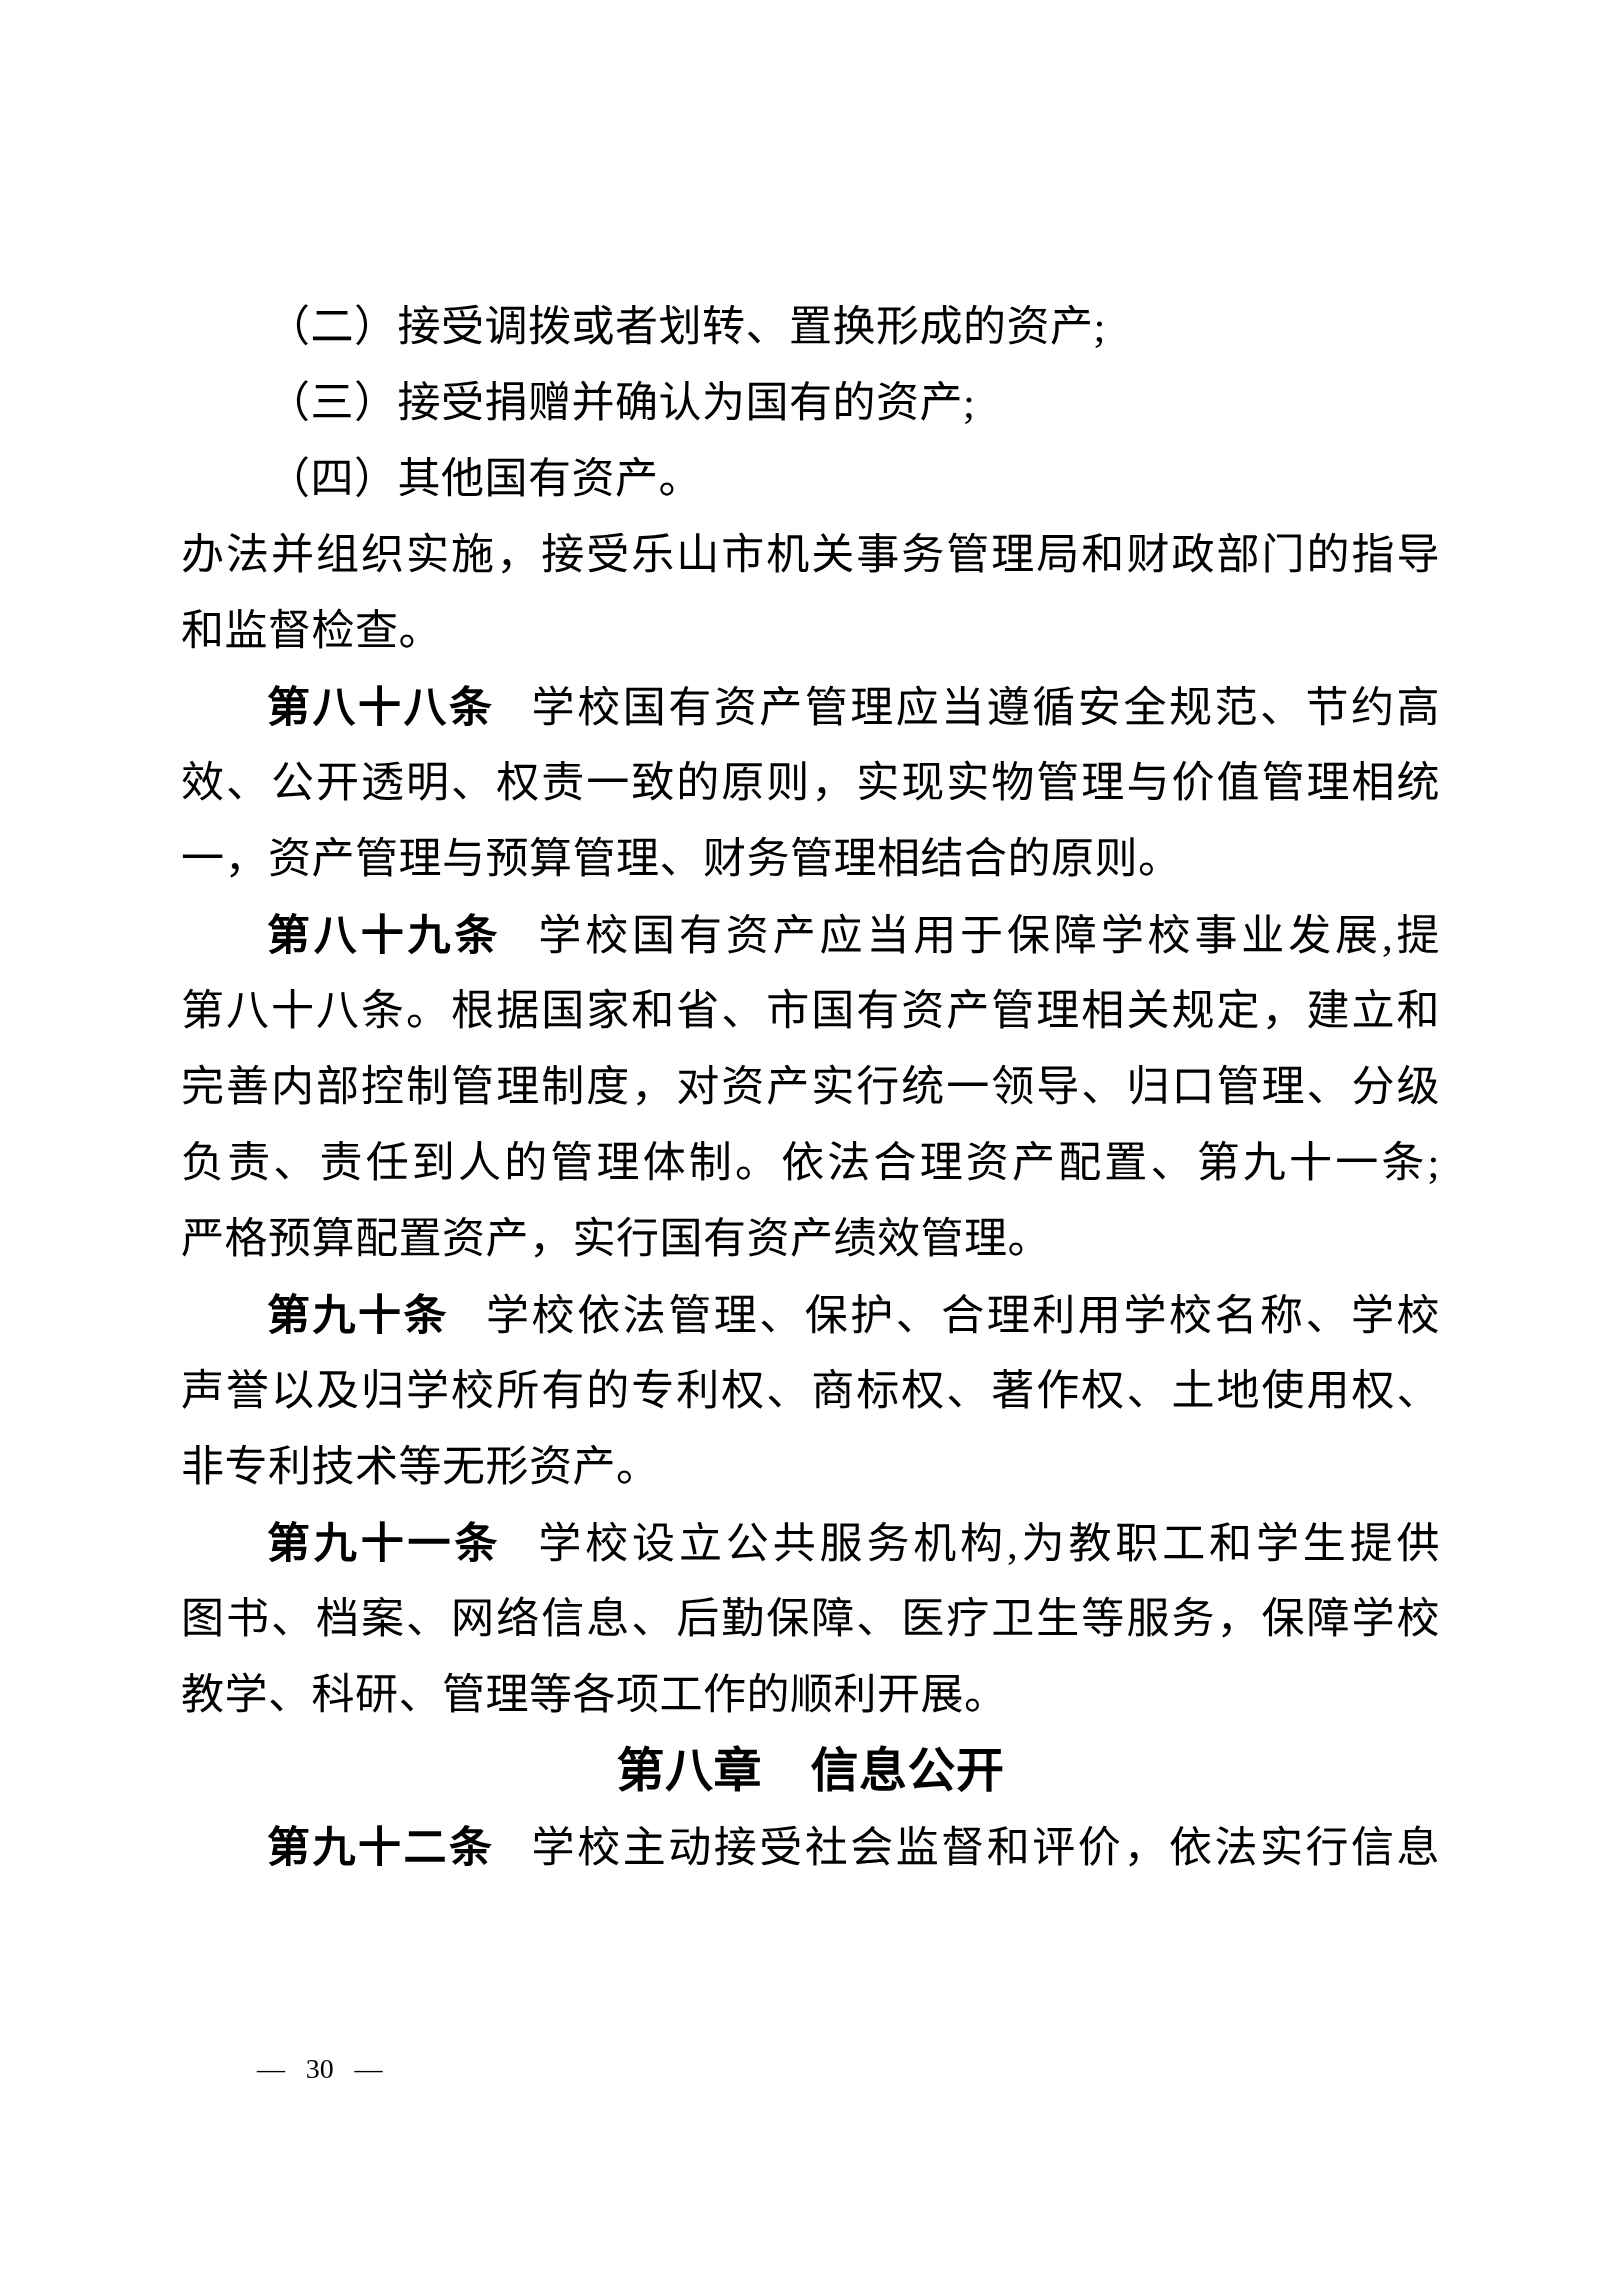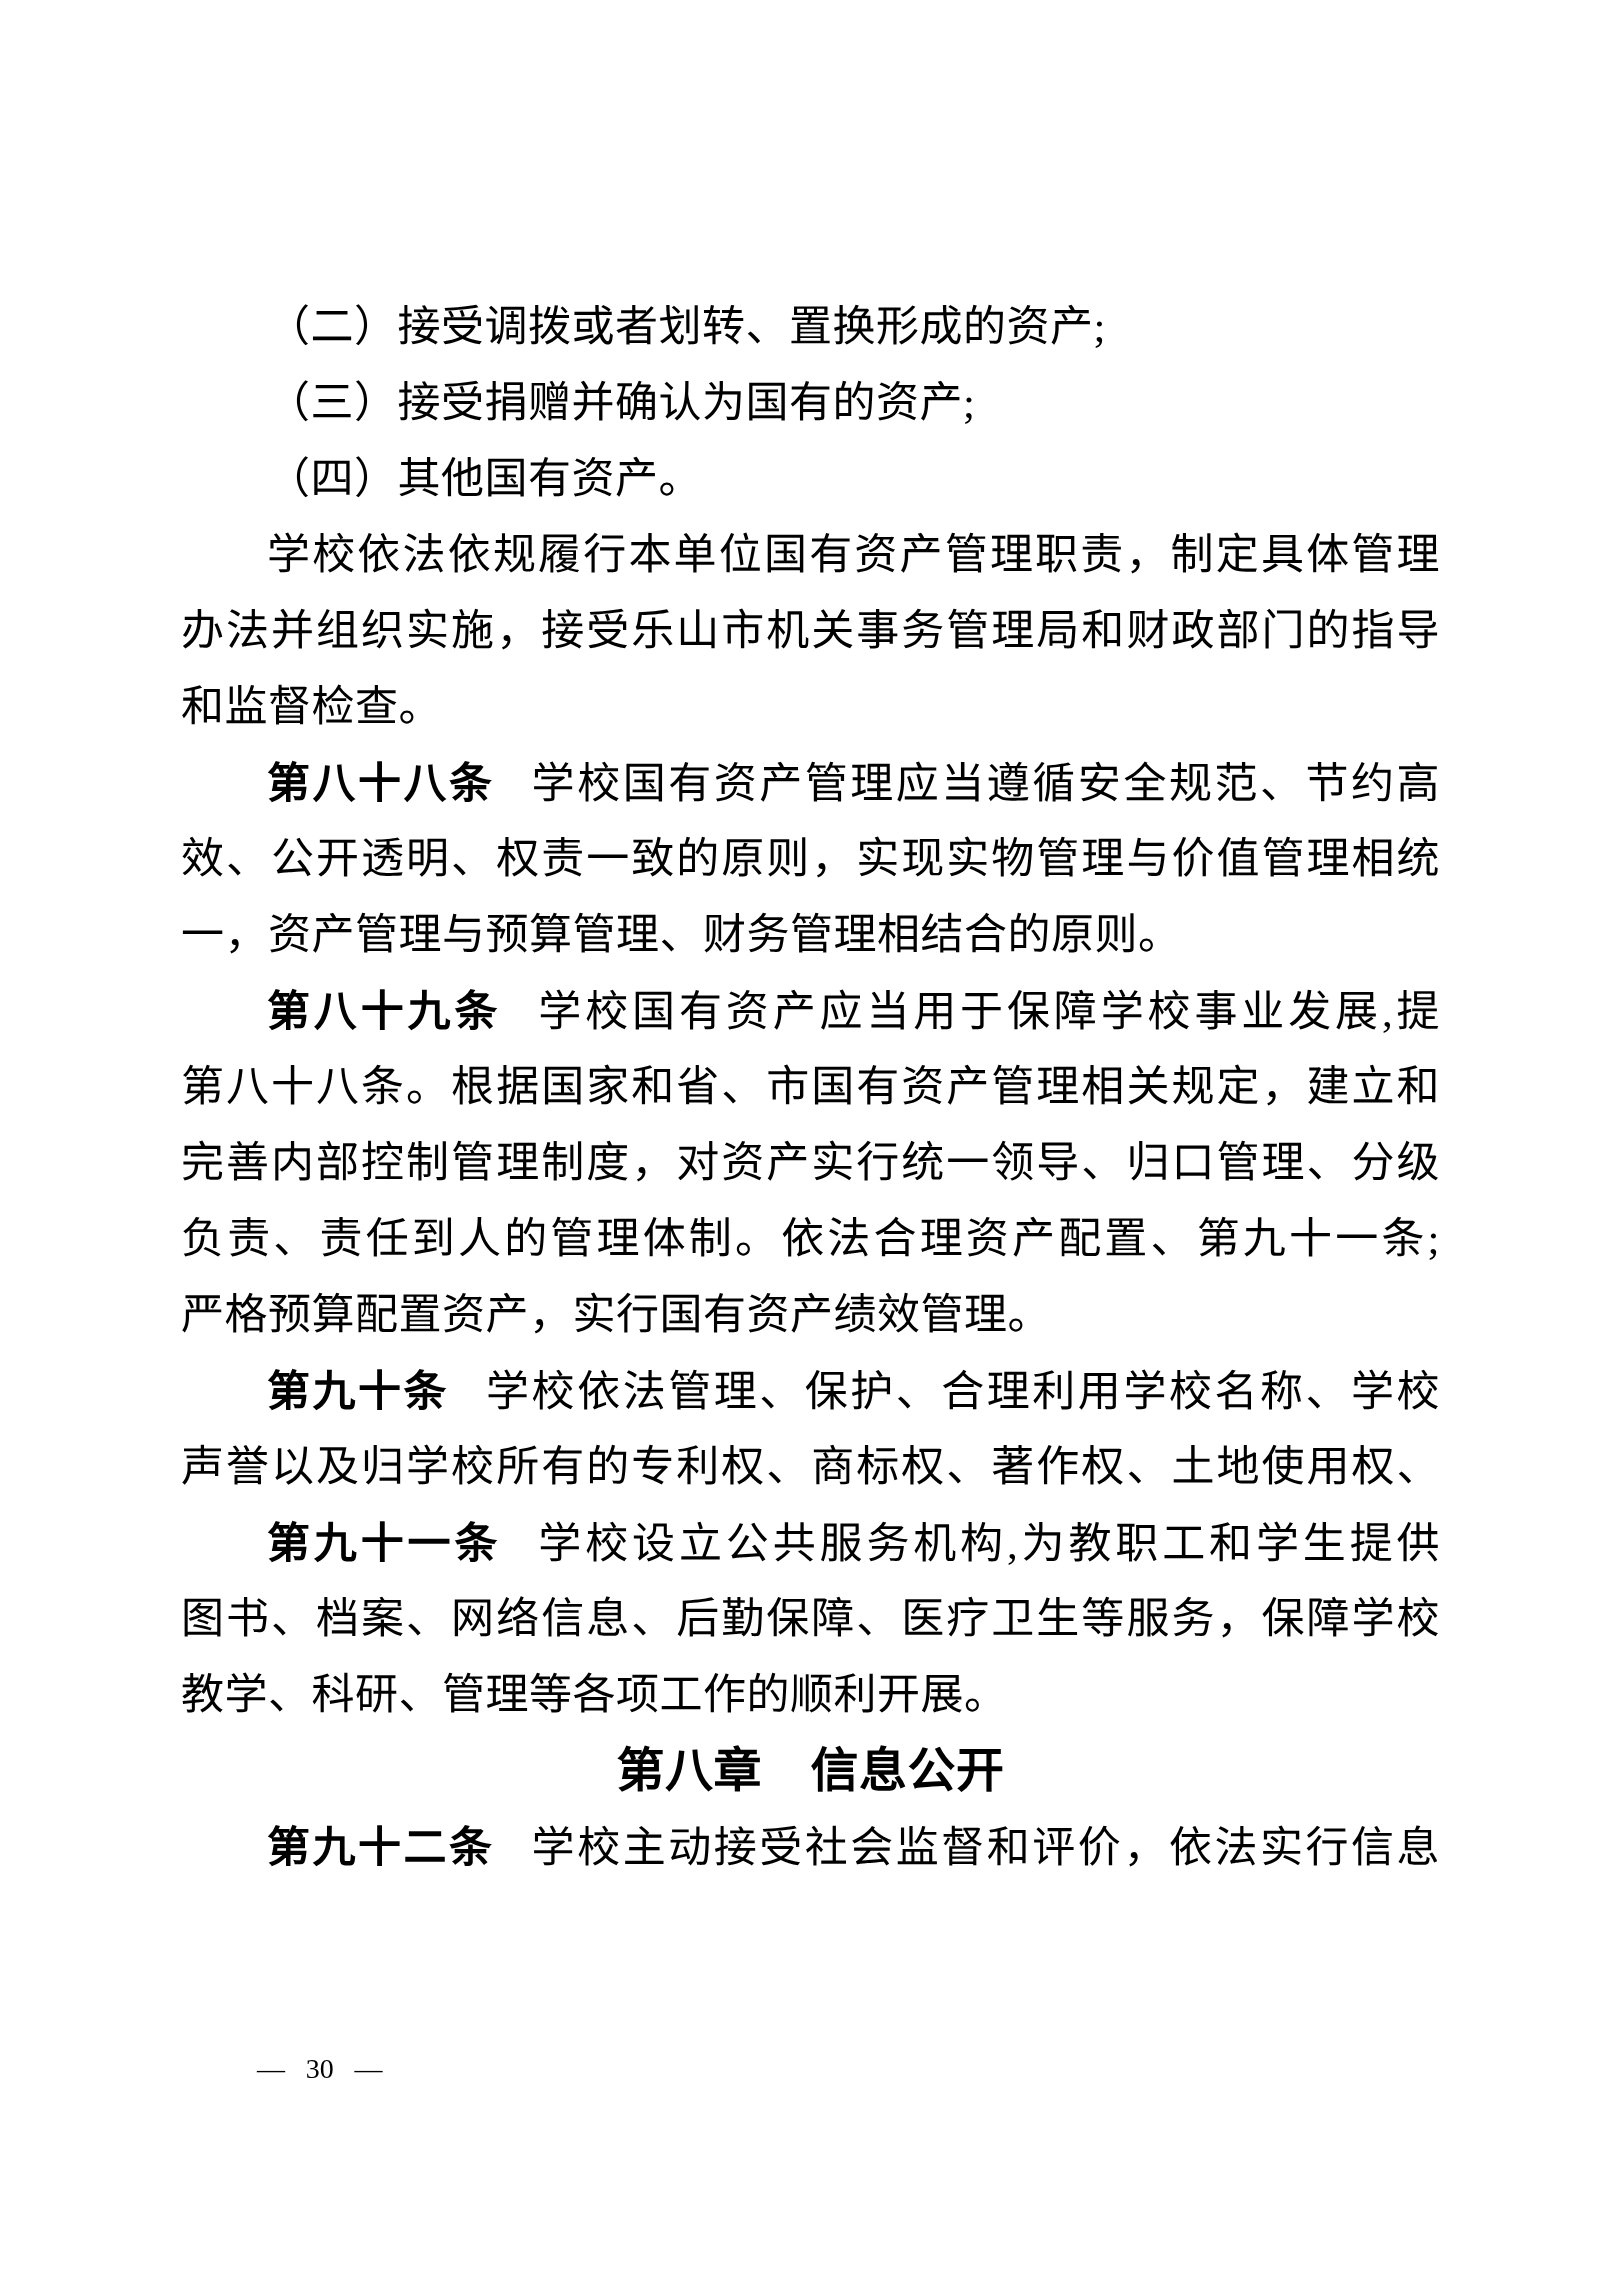--- a/index.html
+++ b/index.html
@@ -62,33 +62,33 @@
   }
 </style>
 </head>
 <body>
 
 <div class="page">
   <main class="content" id="content">
       <div class="line indent">（二）接受调拨或者划转、置换形成的资产;</div>
       <div class="line indent">（三）接受捐赠并确认为国有的资产;</div>
       <div class="line indent">（四）其他国有资产。</div>
-      <div class="line indent justify">学校依法依规履行本单位国有资产管理职责，制定具体管理</div>
       <div class="line justify">办法并组织实施，接受乐山市机关事务管理局和财政部门的指导</div>
       <div class="line">和监督检查。</div>
       <div class="line indent justify"><span class="article-no">第八十八条</span><span>学校国有资产管理应当遵循安全规范、节约高</span></div>
       <div class="line justify">效、公开透明、权责一致的原则，实现实物管理与价值管理相统</div>
       <div class="line">一，资产管理与预算管理、财务管理相结合的原则。</div>
       <div class="line indent justify"><span class="article-no">第八十九条</span><span>学校国有资产应当用于保障学校事业发展,提</span></div>
       <div class="line justify">第八十八条。根据国家和省、市国有资产管理相关规定，建立和</div>
       <div class="line justify">完善内部控制管理制度，对资产实行统一领导、归口管理、分级</div>
       <div class="line justify">负责、责任到人的管理体制。依法合理资产配置、第九十一条;</div>
       <div class="line">严格预算配置资产，实行国有资产绩效管理。</div>
       <div class="line indent justify"><span class="article-no">第九十条</span><span>学校依法管理、保护、合理利用学校名称、学校</span></div>
       <div class="line justify">声誉以及归学校所有的专利权、商标权、著作权、土地使用权、</div>
+      <div class="line">非专利技术等无形资产。</div>
       <div class="line indent justify"><span class="article-no">第九十一条</span><span>学校设立公共服务机构,为教职工和学生提供</span></div>
       <div class="line justify">图书、档案、网络信息、后勤保障、医疗卫生等服务，保障学校</div>
       <div class="line">教学、科研、管理等各项工作的顺利开展。</div>
       <div class="line chapter">第八章　信息公开</div>
       <div class="line indent justify"><span class="article-no">第九十二条</span><span>学校主动接受社会监督和评价，依法实行信息</span></div>
     </main>
   <footer class="footer">
     <span>— 30 —</span>
   </footer>
 </div>

